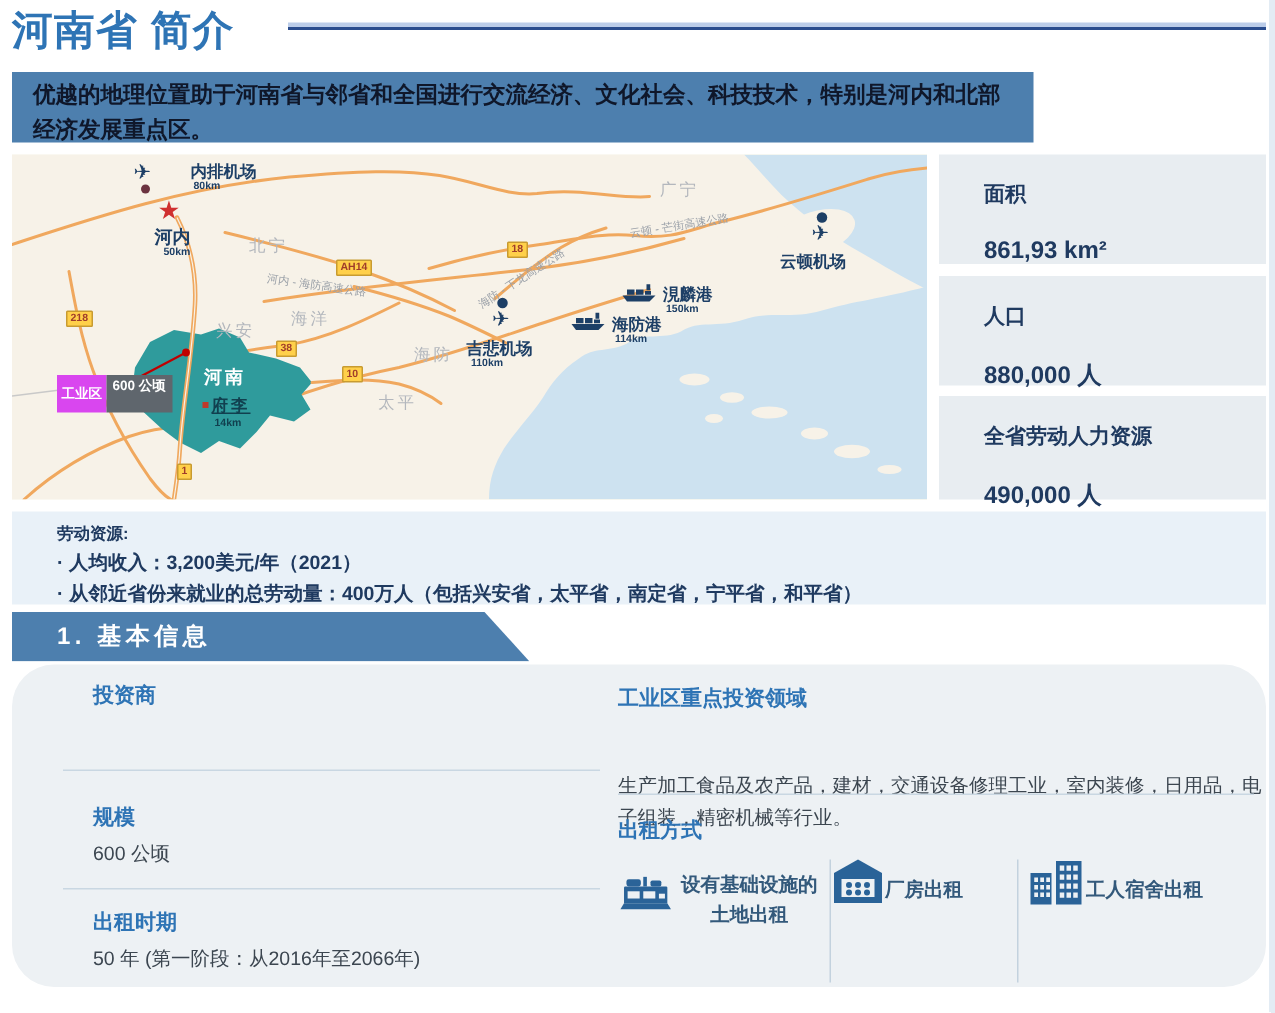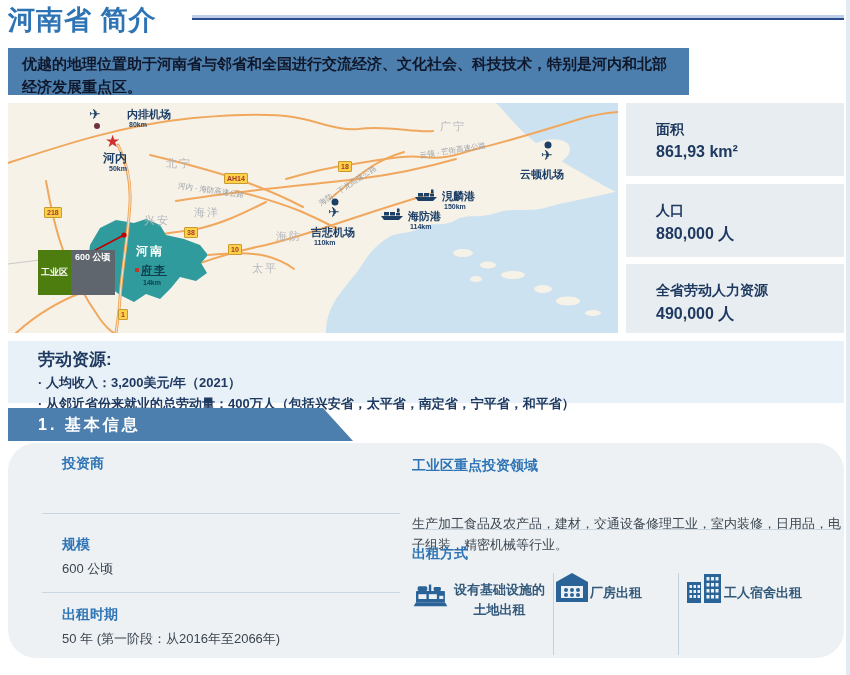--- a/index.html
+++ b/index.html
@@ -22,36 +22,36 @@
   .region{position:absolute;color:#b3b7bd;font-size:11px;letter-spacing:2px;white-space:nowrap;}
   .roadname{position:absolute;color:#9aa0a8;font-size:7.5px;white-space:nowrap;transform-origin:left center;}
   .badge{position:absolute;background:#ffd04a;border:1px solid #c89b30;color:#a03c2a;
     font-size:7px;font-weight:bold;padding:0 2px;line-height:9px;border-radius:1px;white-space:nowrap;}
   .poi-name{color:#1d3f66;font-size:11px;font-weight:bold;white-space:nowrap;}
   .poi-km{color:#1d3f66;font-size:7px;font-weight:bold;}
   .plane{color:#1d3f66;font-size:14px;line-height:14px;}
 
   
   #iz-tag{display:flex;}
-  #iz-tag .iz-red{background:#4d7c0f;color:#fff;font-size:9px;font-weight:bold;padding:16px 3px;white-space:nowrap;}
+  #iz-tag .iz-red{background:#d946ef;color:#fff;font-size:9px;font-weight:bold;padding:6px 3px;white-space:nowrap;}
   #iz-tag .iz-gray{background:#5f666d;color:#fff;font-size:9px;font-weight:bold;padding:1px 4px;white-space:nowrap;}
 
   
   #prov-name{color:#ffffff;font-size:12px;font-weight:bold;letter-spacing:2px;}
   #prov-city{color:#11404f;font-size:11px;font-weight:bold;letter-spacing:2px;}
   #prov-km{color:#11404f;font-size:7px;font-weight:bold;}
 
   
   .stat-card{left:626px;width:218px;height:73px;background:#e8edf1;box-sizing:border-box;padding:18px 0 0 30px;}
   .stat-label{color:#1f3a60;font-size:14px;font-weight:bold;}
-  .stat-value{color:#1f3a60;font-size:16px;font-weight:bold;margin-top:4px;}
+  .stat-value{color:#1f3a60;font-size:16px;font-weight:bold;margin-top:20px;}
 
   
   #labor{left:8px;top:341px;width:836px;height:62px;background:#e9f1f8;box-sizing:border-box;padding:7px 0 0 30px;}
-  #labor .l-title{color:#1f3a60;font-size:17px;font-weight:bold;}
+  #labor .l-title{color:#1f3a60;font-size:11px;font-weight:bold;}
   #labor .l-line{color:#1f3a60;font-size:13px;font-weight:bold;margin-top:3px;}
 
   
   #sec-hdr{left:8px;top:408px;width:345px;height:33px;background:#4d7fae;color:#ffffff;
     font-size:16px;font-weight:bold;letter-spacing:3px;line-height:33px;padding-left:30px;box-sizing:border-box;
     clip-path:polygon(0 0, calc(100% - 30px) 0, 100% 100%, 0 100%);}
 
   
   #basic{left:8px;top:443px;width:836px;height:215px;background:#edf1f4;border-radius:28px;}
   .row-label{color:#2e74b5;font-size:14px;font-weight:bold;}

